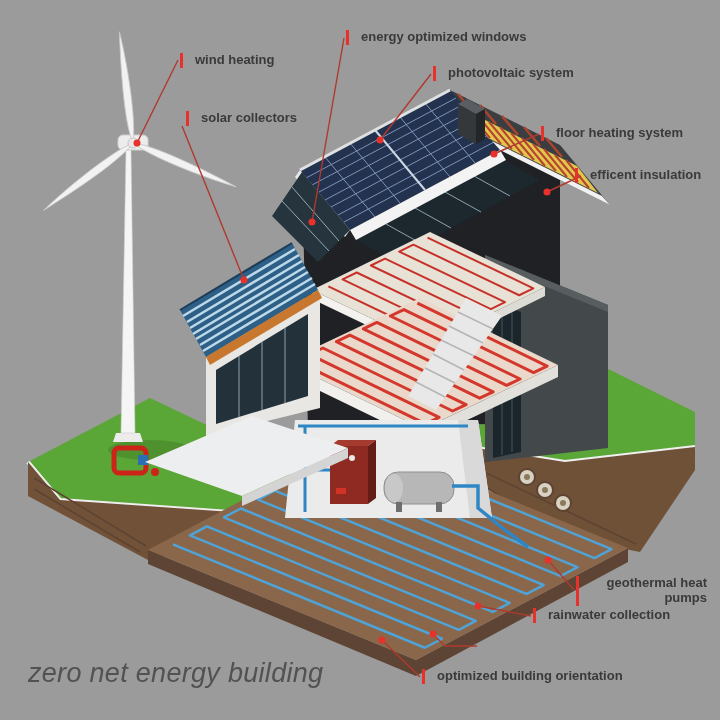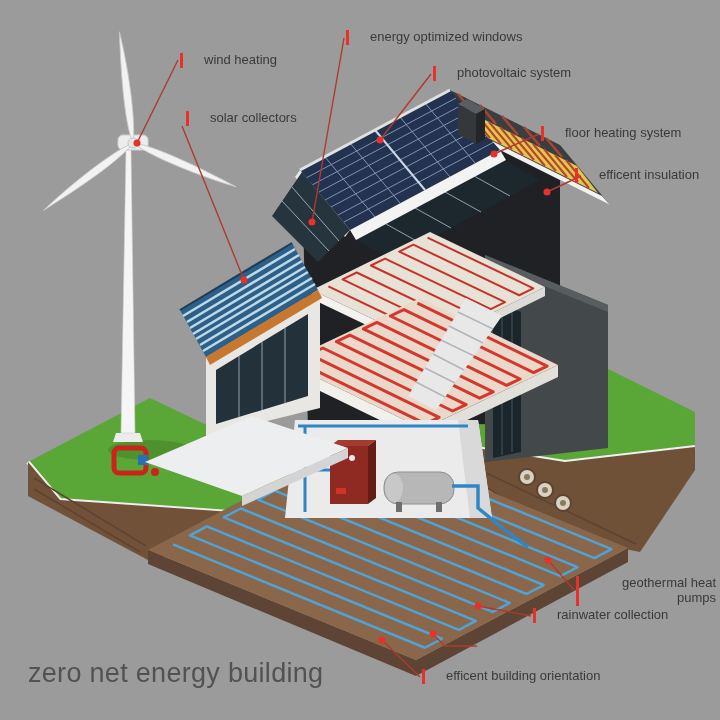--- a/index.html
+++ b/index.html
@@ -1,24 +1,24 @@
 <!DOCTYPE html>
 <html style="--background: #9b9b9b; --accent-red: #b03a2e; --dot-red: #e8312a; --label-text: #3a3a3a; --title-text: #525252; --grass-green: #5aa636; --soil-brown: #715239; --pipe-blue: #4fa3d6; --heating-red: #d4372c; --pv-blue: #23324e; --insulation-yellow: #e3c64e;"><head>
 <meta charset="utf-8">
 <style>
   html,body{margin:0;padding:0;background:#9b9b9b;}
   .stage{position:relative;width:720px;height:720px;background:var(--background,#9b9b9b);
          overflow:hidden;font-family:"Liberation Sans",sans-serif;}
   .stage svg{position:absolute;left:0;top:0;}
   .callout{position:absolute;font-size:13px;line-height:1.15;color:var(--label-text,#3a3a3a);
-           border-left:3px solid var(--dot-red,#e8312a);padding-left:21px;white-space:nowrap;
-           font-weight:normal;}
+           border-left:3px solid var(--dot-red,#e8312a);padding-left:12px;white-space:nowrap;
+           font-weight:bold;}
   .callout.center{white-space:normal;width:116px;text-align:right;}
   .title{position:absolute;left:28px;top:658px;font-size:27px;color:var(--title-text,#525252);
-         letter-spacing:.3px;font-weight:normal;}
+         letter-spacing:.3px;font-weight:normal;font-style:italic;}
   .leader{stroke:var(--accent-red,#b03a2e);stroke-width:1.4;fill:none;}
   .dot{fill:var(--dot-red,#e8312a);}
 </style>
 </head>
 <body>
 
 <div class="stage">
 
 <svg width="720" height="720" viewBox="0 0 720 720">
 
@@ -204,16 +204,16 @@
 </svg>
 
   <div class="callout" style="left:180px;top:53px">wind heating</div>
   <div class="callout" style="left:186px;top:111px">solar collectors</div>
   <div class="callout" style="left:346px;top:30px">energy optimized windows</div>
   <div class="callout" style="left:433px;top:66px">photovoltaic system</div>
   <div class="callout" style="left:541px;top:126px">floor heating system</div>
   <div class="callout" style="left:575px;top:168px">efficent insulation</div>
   <div class="callout center" style="left:576px;top:576px">geothermal heat pumps</div>
   <div class="callout" style="left:533px;top:608px">rainwater collection</div>
-  <div class="callout" style="left:422px;top:669px">efficent building orientation</div>
+  <div class="callout" style="left:422px;top:669px">optimized building orientation</div>
 
   <div class="title">zero net energy building</div>
 </div>
 
 </body></html>

